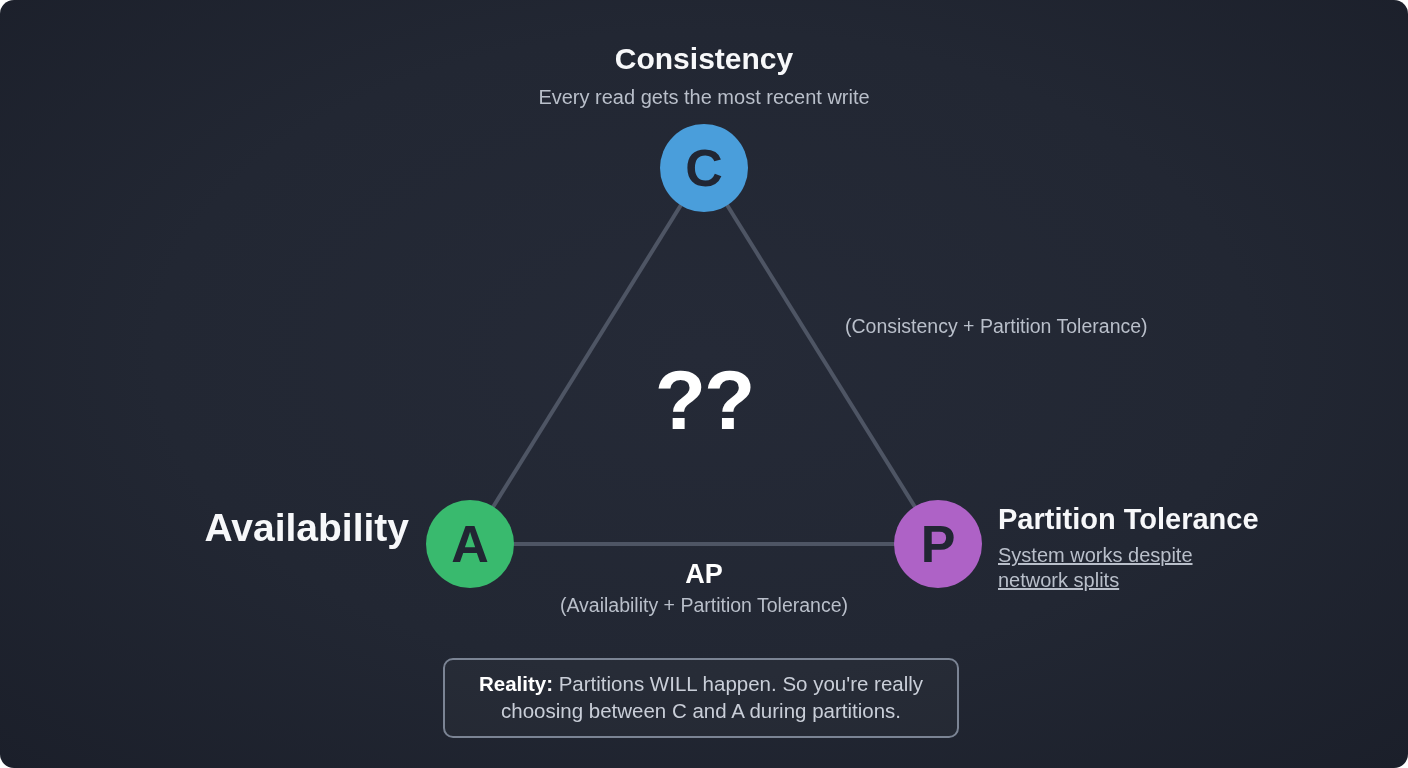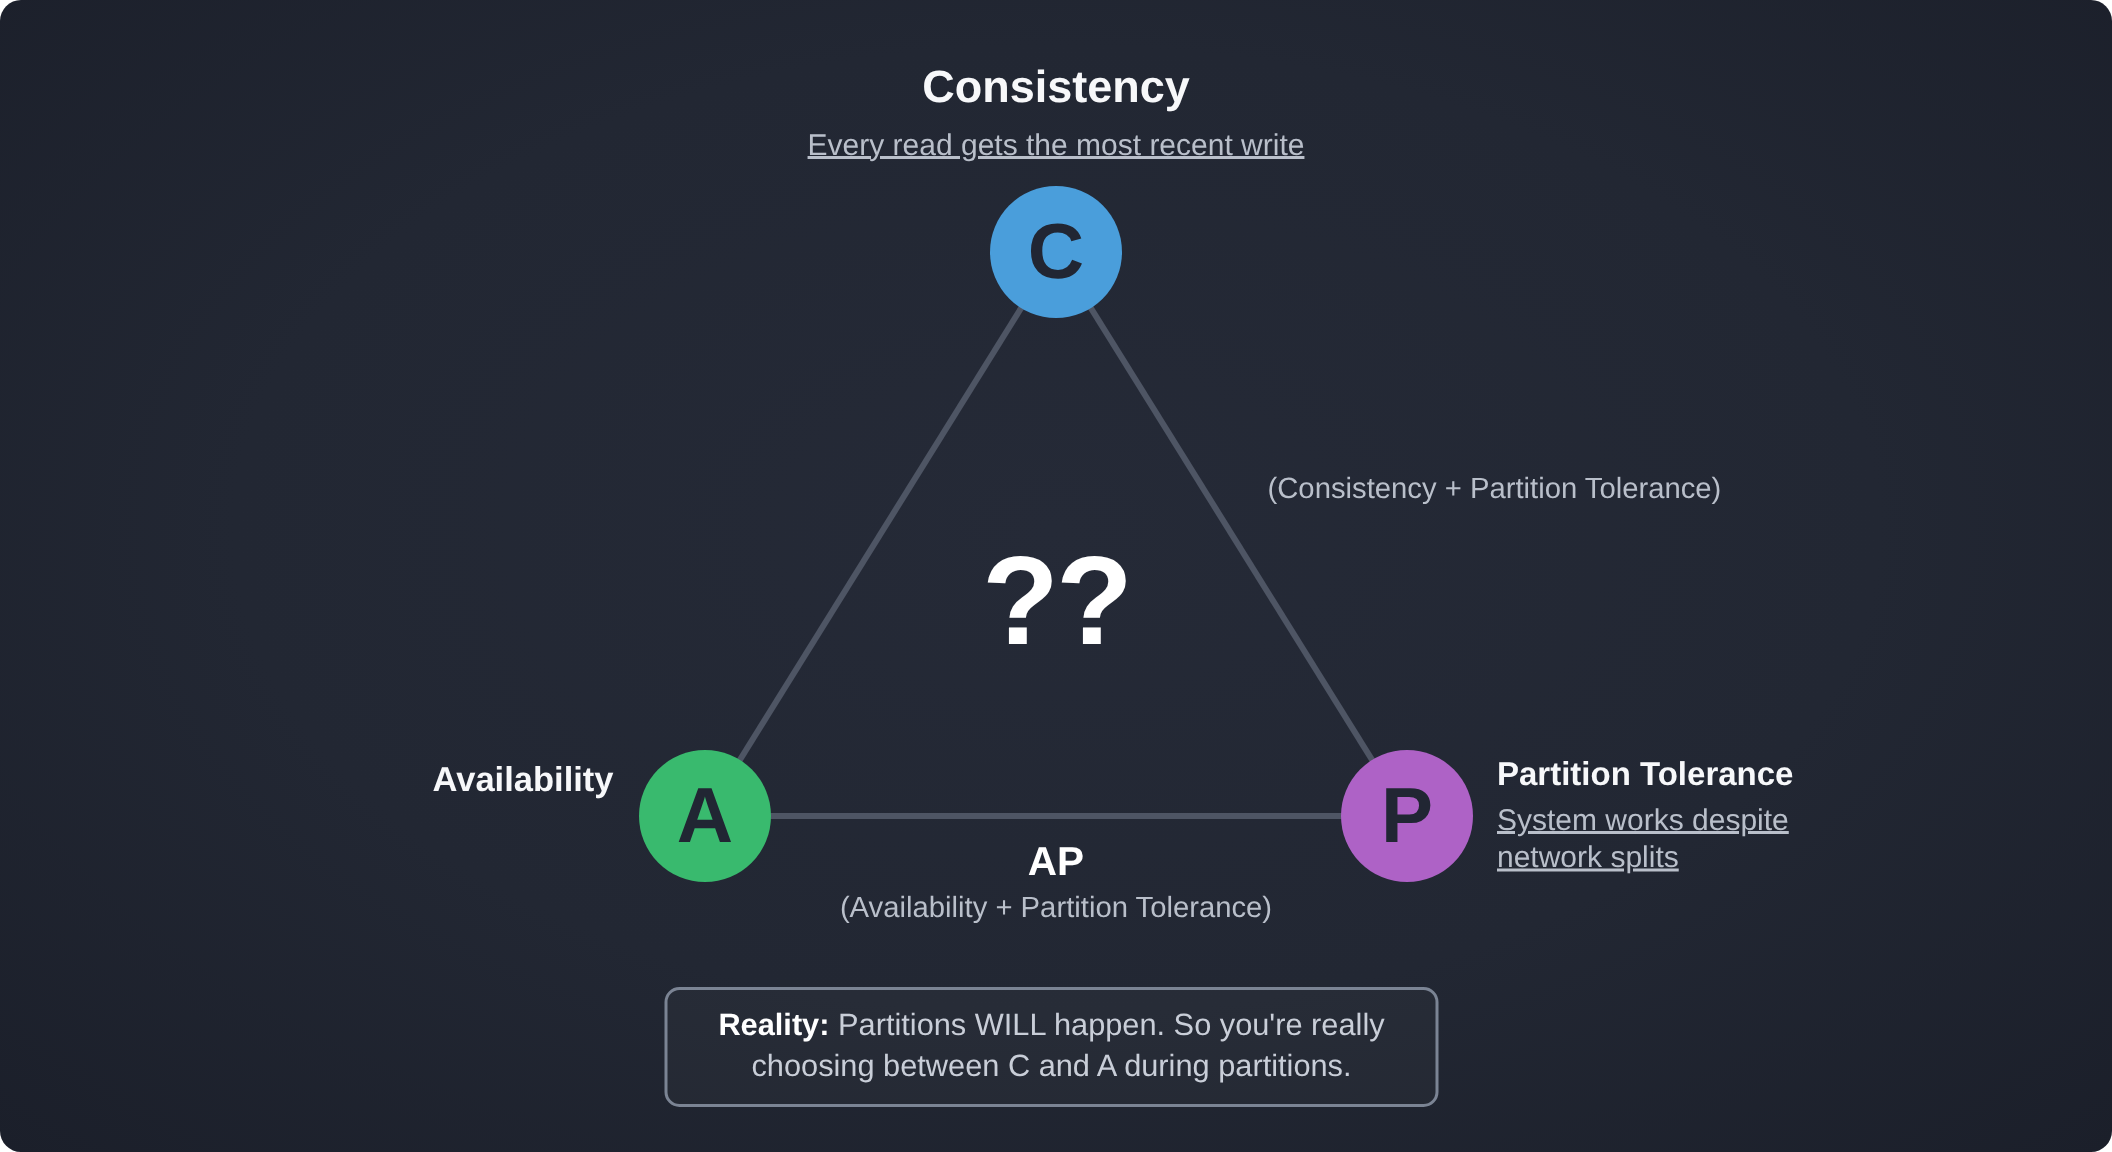--- a/index.html
+++ b/index.html
@@ -26,32 +26,32 @@
   .circle-c { left: 660px; top: 124px; }
   .circle-a { left: 426px; top: 500px; }
   .circle-p { left: 894px; top: 500px; }
 
   .vertex-title { color: #f7f8fa; font-weight: bold; font-size: 30px; line-height: 1.15; }
   .vertex-sub   { color: #b9bfca; font-size: 20px; line-height: 1.25; }
 
   .consistency-block {
     position: absolute; left: 0; top: 42px; width: 1408px; text-align: center;
   }
-  .consistency-block .vertex-sub { margin-top: 8px; text-decoration: underline; }
+  .consistency-block .vertex-sub { margin-top: 8px; }
 
   .availability-block {
     position: absolute; right: 999px; top: 506px; text-align: right; white-space: nowrap;
   }
-  .availability-block .vertex-title { font-size: 23px; }
+  .availability-block .vertex-title { font-size: 39px; }
   .availability-block .vertex-sub { margin-top: 7px; }
 
   .partition-block {
     position: absolute; left: 998px; top: 503px; text-align: left;
   }
-  .partition-block .vertex-title { font-size: 22px; white-space: nowrap; }
+  .partition-block .vertex-title { font-size: 29px; white-space: nowrap; }
   .partition-block .vertex-sub { margin-top: 7px; width: 218px; text-decoration: underline; }
 
   .edge-label-title { color: #ffffff; font-weight: bold; font-size: 27px; line-height: 1.1; }
   .edge-label-desc  { color: #b9bfca; font-size: 19.5px; margin-top: 7px; }
 
   .edge-ca { position: absolute; right: 848px; top: 308px; text-align: right; white-space: nowrap; }
   .edge-cp { position: absolute; left: 845px;  top: 308px; text-align: left;  white-space: nowrap; }
   .edge-ap { position: absolute; left: 0; top: 560px; width: 1408px; text-align: center; }
   .edge-ap .edge-label-desc { margin-top: 4px; }
 

